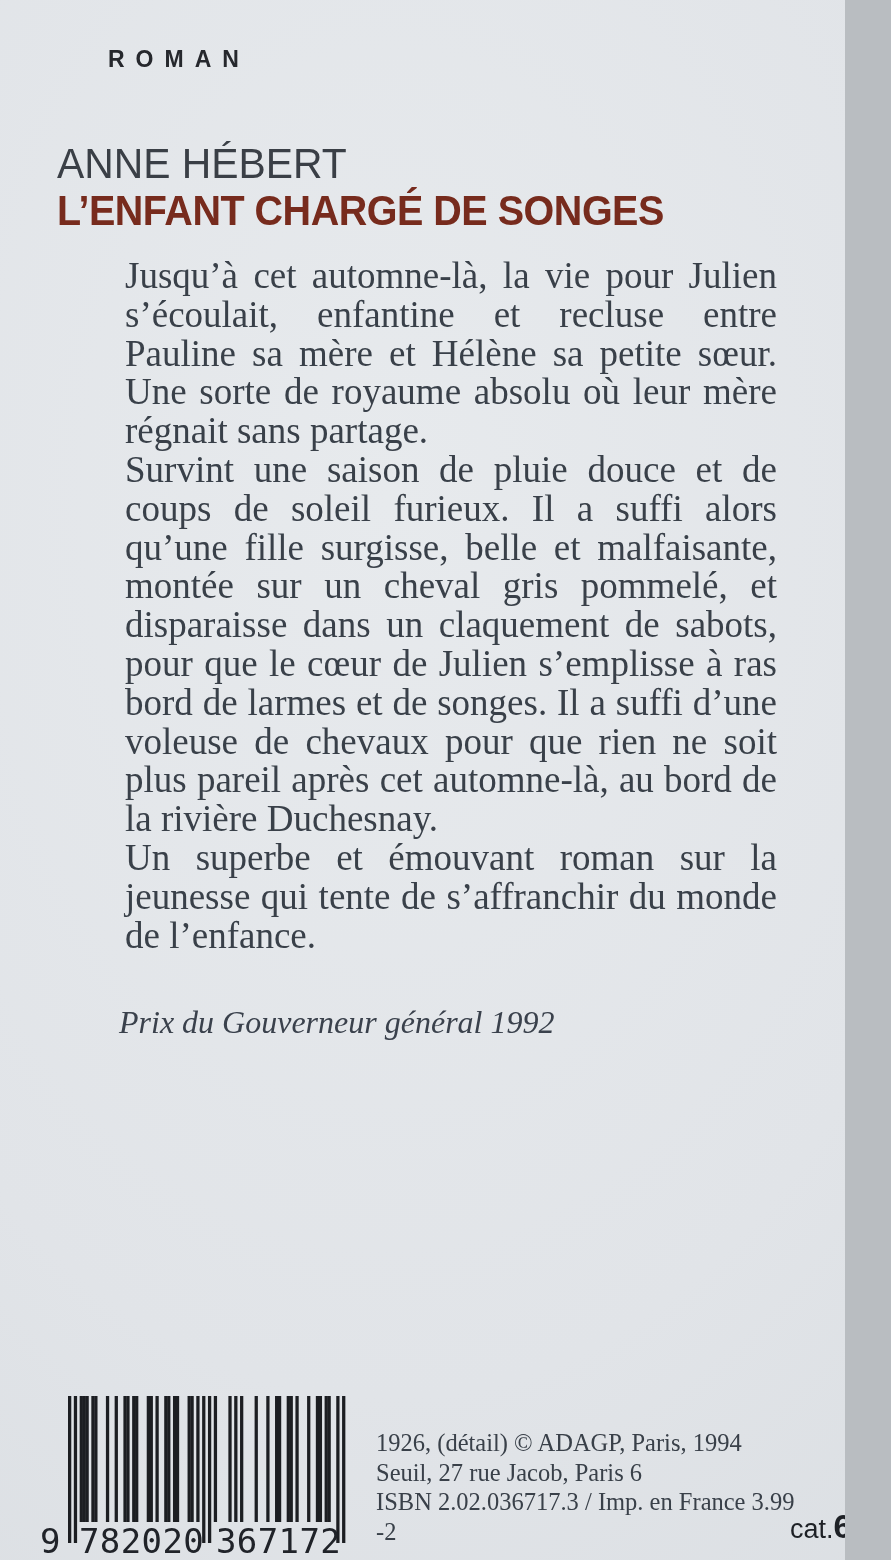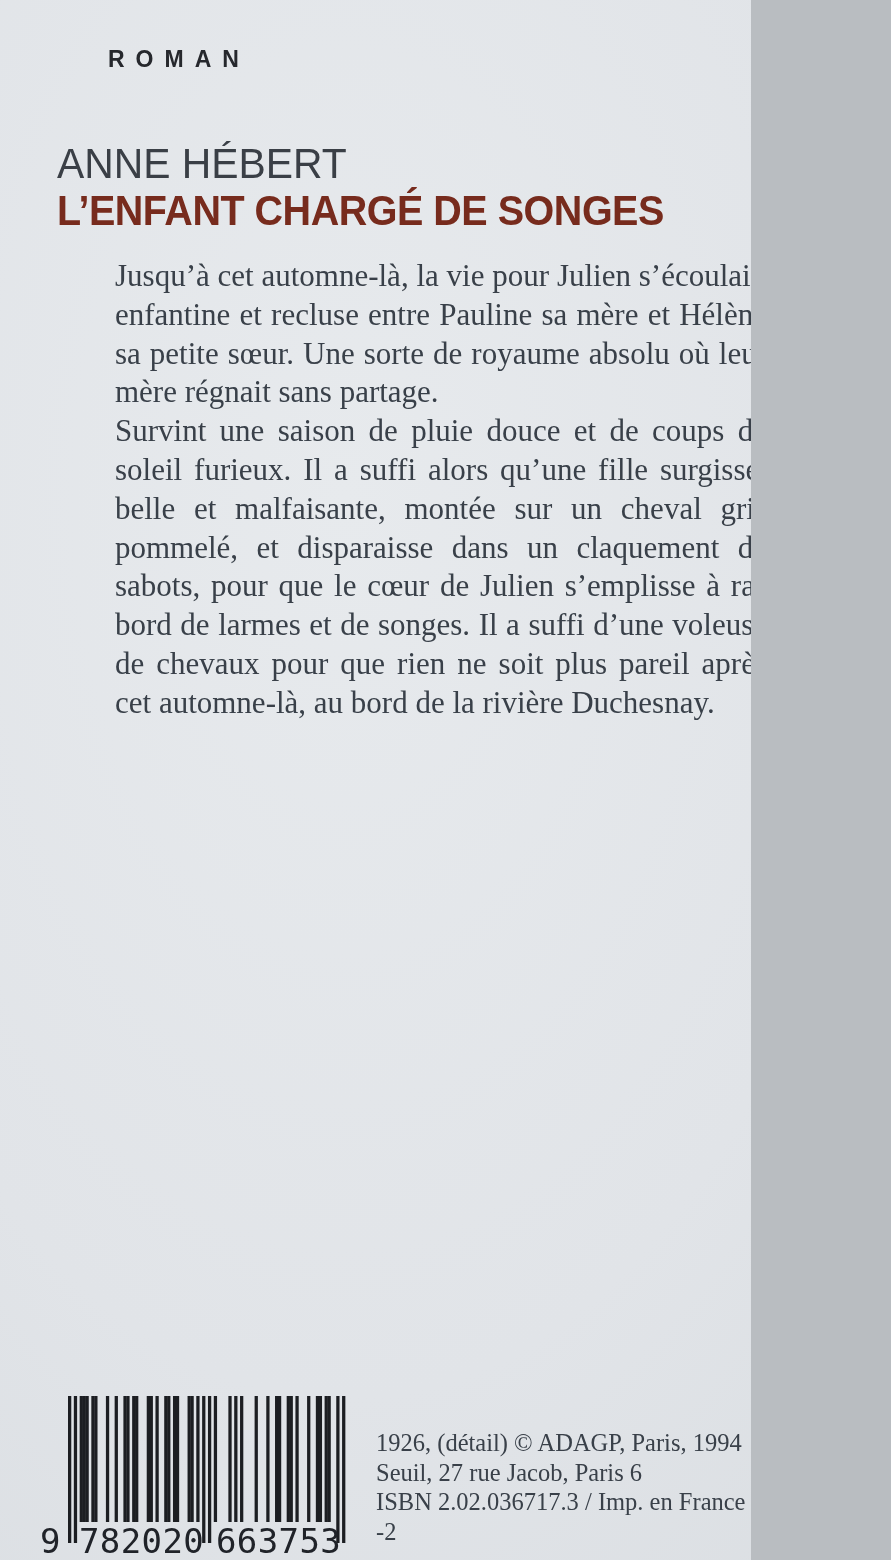--- a/index.html
+++ b/index.html
@@ -2,21 +2,21 @@
 <html lang="fr"><head>
 <meta charset="utf-8">
 <style>
   * { margin:0; padding:0; box-sizing:border-box; }
   body {
     font-family:"Liberation Serif", serif;
     background:#b9bdc1;
   }
   .page {
     position:relative;
-    width:751px; height:1560px;
+    width:845px; height:1560px;
     overflow:hidden;
     background:
       radial-gradient(150% 120% at 46% 32%, #e7eaed 0%, #e1e4e8 48%, #d9dde1 80%, #d0d4d8 100%);
     text-decoration: underline;
   }
 
   
   .category {
     position:absolute; left:108px; top:46px;
     font-family:"Liberation Sans", sans-serif;
@@ -36,22 +36,22 @@
     position:absolute; left:57px; top:187px;
     font-family:"Liberation Sans", sans-serif;
     font-size:42px; font-weight:700;
     color:#772b1d; letter-spacing:-0.5px;
     transform:scaleX(.94); transform-origin:left center;
     white-space:nowrap;
   }
 
   
   .synopsis {
-    position:absolute; left:115px; top:257px; width:652px;
-    font-size:31px; line-height:38.8px;
+    position:absolute; left:125px; top:257px; width:652px;
+    font-size:37px; line-height:38.8px;
     text-align:justify;
     color:#394049;
   }
   .synopsis p { margin:0; }
 
   .award {
     position:absolute; left:119px; top:1004px;
     font-style:italic; font-size:32px;
     color:#3a414c;
   }
@@ -92,22 +92,24 @@
 
   <div class="category">ROMAN</div>
 
   <div class="author">ANNE HÉBERT</div>
 
   <div class="title">L’ENFANT CHARGÉ DE SONGES</div>
 
   <div class="synopsis">
     <p>Jusqu’à cet automne-là, la vie pour Julien s’écoulait, enfantine et recluse entre Pauline sa mère et Hélène sa petite sœur. Une sorte de royaume absolu où leur mère régnait sans partage.</p>
     <p>Survint une saison de pluie douce et de coups de soleil furieux. Il a suffi alors qu’une fille surgisse, belle et malfaisante, montée sur un cheval gris pommelé, et disparaisse dans un claquement de sabots, pour que le cœur de Julien s’emplisse à ras bord de larmes et de songes. Il a suffi d’une voleuse de chevaux pour que rien ne soit plus pareil après cet automne-là, au bord de la rivière Duchesnay.</p>
+    <p>Un superbe et émouvant roman sur la jeunesse qui tente de s’affranchir du monde de l’enfance.</p>
   </div>
 
+  <div class="award">Prix du Gouverneur général 1992</div>
 
   <svg class="barcode-bars" width="278" height="148" viewBox="0 0 278 148" fill="#1c1e22">
       <rect x="0.00" y="0" width="3.27" height="147"></rect>
       <rect x="5.83" y="0" width="3.27" height="147"></rect>
       <rect x="11.66" y="0" width="3.27" height="126"></rect>
       <rect x="14.58" y="0" width="3.27" height="126"></rect>
       <rect x="17.49" y="0" width="3.27" height="126"></rect>
       <rect x="23.33" y="0" width="3.27" height="126"></rect>
       <rect x="26.24" y="0" width="3.27" height="126"></rect>
       <rect x="37.91" y="0" width="3.27" height="126"></rect>
@@ -142,21 +144,21 @@
       <rect x="239.09" y="0" width="3.27" height="126"></rect>
       <rect x="247.84" y="0" width="3.27" height="126"></rect>
       <rect x="250.76" y="0" width="3.27" height="126"></rect>
       <rect x="256.59" y="0" width="3.27" height="126"></rect>
       <rect x="259.51" y="0" width="3.27" height="126"></rect>
       <rect x="268.25" y="0" width="3.27" height="147"></rect>
       <rect x="274.08" y="0" width="3.27" height="147"></rect>
     </svg>
   <div class="barcode-digit bd-prefix">9</div>
   <div class="barcode-digit bd-left">782020</div>
-  <div class="barcode-digit bd-right">663753</div>
+  <div class="barcode-digit bd-right">367172</div>
 
   <div class="credits">
     <div>1926, (détail) © ADAGP, Paris, 1994</div>
     <div class="grp2">Seuil, 27 rue Jacob, Paris 6</div>
     <div>ISBN 2.02.036717.3 / Imp. en France 3.99 -2</div>
   </div>
 
   <div class="cat-code"><span>cat.</span><span class="num">6</span></div>
 
 </div>

